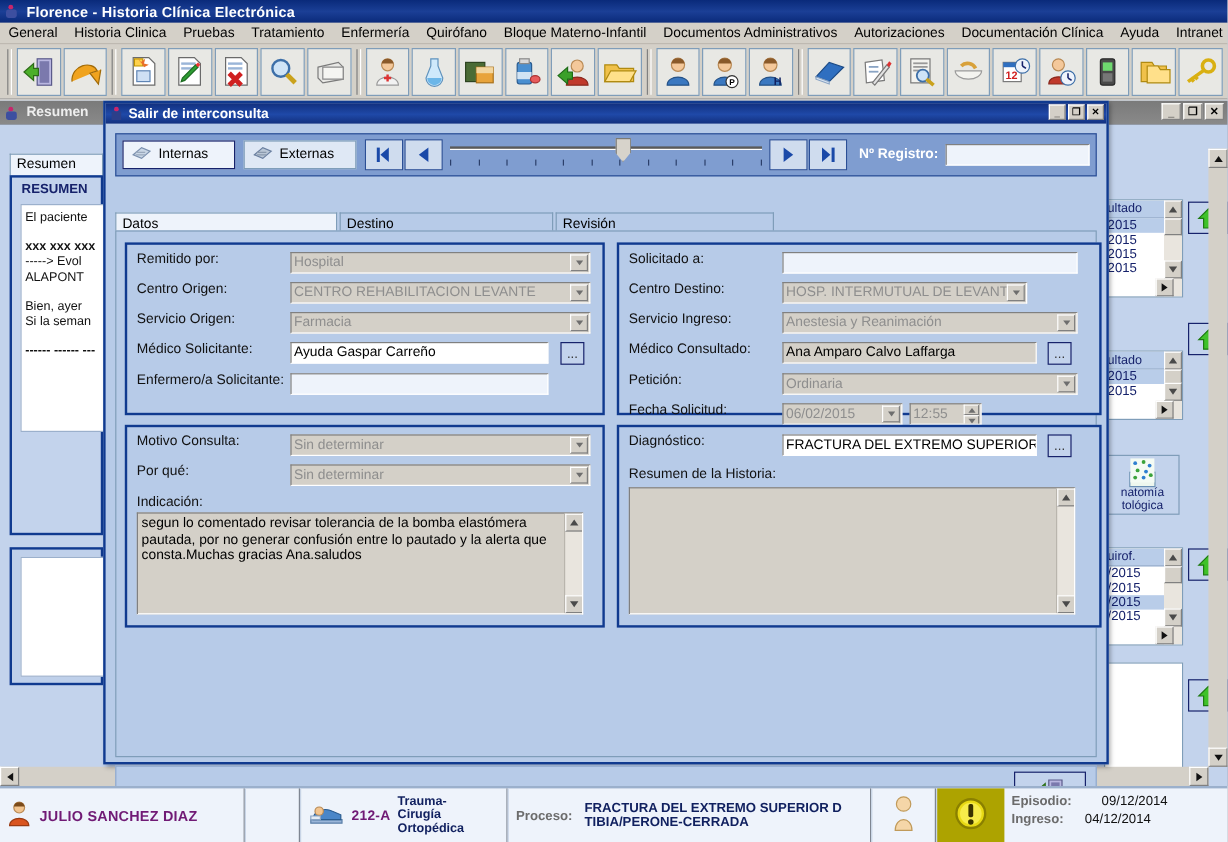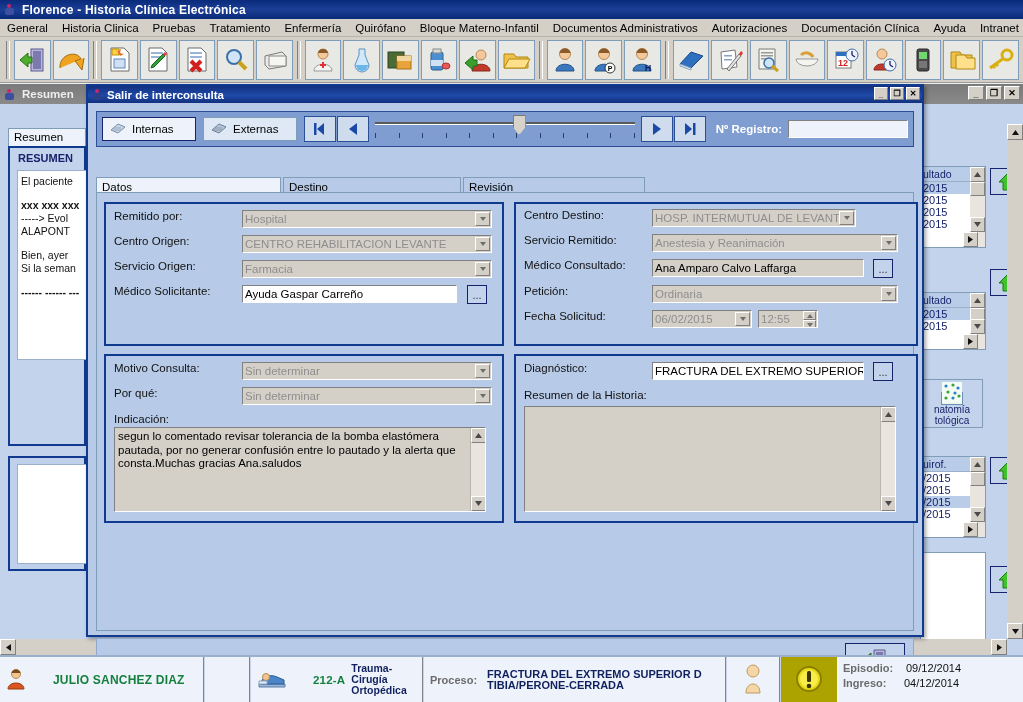--- a/index.html
+++ b/index.html
@@ -288,21 +288,21 @@
     font-size:11px; color:#000;
   }
 
   
   .statusbar{
     position:absolute; left:0; bottom:0; width:1023px; height:47px;
     background:#eef3fb; border-top:2px solid #9bb0cc; display:flex;
   }
   .sb-cell{ border-right:2px groove #c8d4e6; display:flex; align-items:center;
      padding:0 6px; }
-  .sb-name{ font-weight:bold; font-size:12px; color:#15803d; letter-spacing:.2px;margin-left:20px;}
+  .sb-name{ font-weight:bold; font-size:12px; color:#701a75; letter-spacing:.2px;}
   .sb-small{ font-size:10.5px; font-weight:bold; color:#10205f; line-height:11px;}
   .sb-grey{ font-size:11px; color:#6b6b6b; font-weight:bold;}
   .sb-dk{ font-size:11px; color:#111; }
   .warnbox{ width:56px; background:#ada300; display:flex; align-items:center;
      justify-content:center;}
 
   svg{ overflow:visible; }
 </style>
 </head>
 <body>
@@ -845,34 +845,42 @@
             <span class="arw">
                 <u></u>
               </span>
           </div>
         </div>
         <div class="row" style="margin:5px 0 0 8px; height:21px;">
           <span class="lbl" style="width:128px">Médico Solicitante:</span>
           <div class="inp lit" style="width:215px">Ayuda Gaspar Carreño</div>
           <div class="dots" style="margin-left:10px">...</div>
         </div>
+        <div class="row" style="margin:5px 0 0 8px;">
+          <span class="lbl" style="width:128px">Enfermero/a Solicitante:</span>
+          <div class="inp" style="width:215px"></div>
+        </div>
       </div>
 
       <div class="grp g2">
+        <div class="row" style="margin:6px 0 0 8px;">
+          <span class="lbl" style="width:128px">Solicitado a:</span>
+          <div class="inp" style="width:246px"></div>
+        </div>
         <div class="row" style="margin:5px 0 0 8px;">
           <span class="lbl" style="width:128px">Centro Destino:</span>
           <div class="inp dis combo" style="width:204px">
             <span>HOSP. INTERMUTUAL DE LEVANTE</span>
             <span class="arw">
                 <u></u>
               </span>
           </div>
         </div>
         <div class="row" style="margin:5px 0 0 8px;">
-          <span class="lbl" style="width:128px">Servicio Remitido:</span>
+          <span class="lbl" style="width:128px">Servicio Ingreso:</span>
           <div class="inp dis combo" style="width:246px">
             <span>Anestesia y Reanimación</span>
             <span class="arw">
                 <u></u>
               </span>
           </div>
         </div>
         <div class="row" style="margin:5px 0 0 8px; height:21px;">
           <span class="lbl" style="width:128px">Médico Consultado:</span>
           <div class="inp lit" style="width:212px;background:#d4d0c8">Ana Amparo Calvo Laffarga</div>
@@ -1032,21 +1040,21 @@
       <span>
         <svg width="30" height="30" viewBox="0 0 30 30">
           <circle cx="15" cy="15" r="12" fill="#e8d914" stroke="#8a8000" stroke-width="2"></circle>
           <circle cx="15" cy="15" r="9" fill="#f7ec4a"></circle>
           <rect x="13" y="7" width="4" height="11" rx="1.5" fill="#3a3300"></rect>
           <circle cx="15" cy="22" r="2.3" fill="#3a3300"></circle>
         </svg>
       </span>
     </div>
     <div class="sb-cell" style="flex:1; border-right:none; display:block; padding-top:5px">
-      <div style="display:flex; gap:9px;">
+      <div style="display:flex; gap:21px;">
         <span class="sb-grey" style="width:54px">Episodio:</span>
         <span class="sb-dk">09/12/2014</span>
       </div>
       <div style="display:flex; gap:7px; margin-top:3px;">
         <span class="sb-grey" style="width:54px">Ingreso:</span>
         <span class="sb-dk">04/12/2014</span>
       </div>
     </div>
   </div>
 

